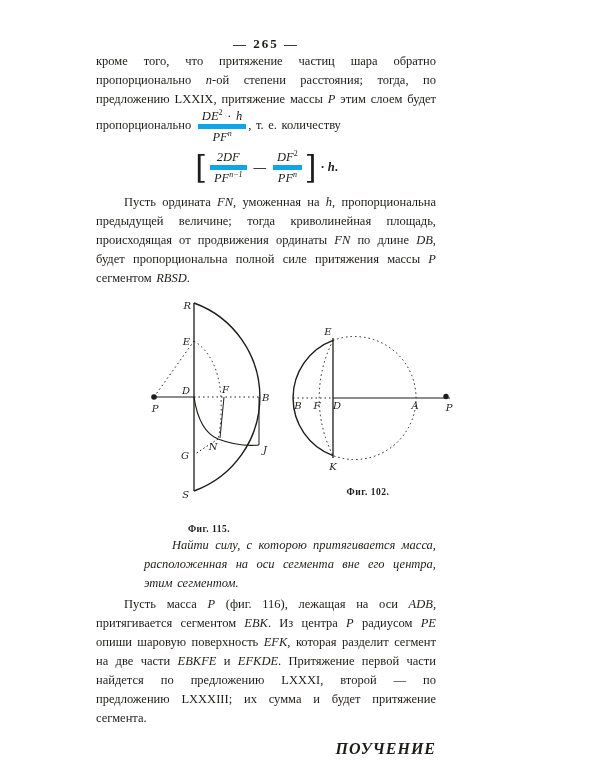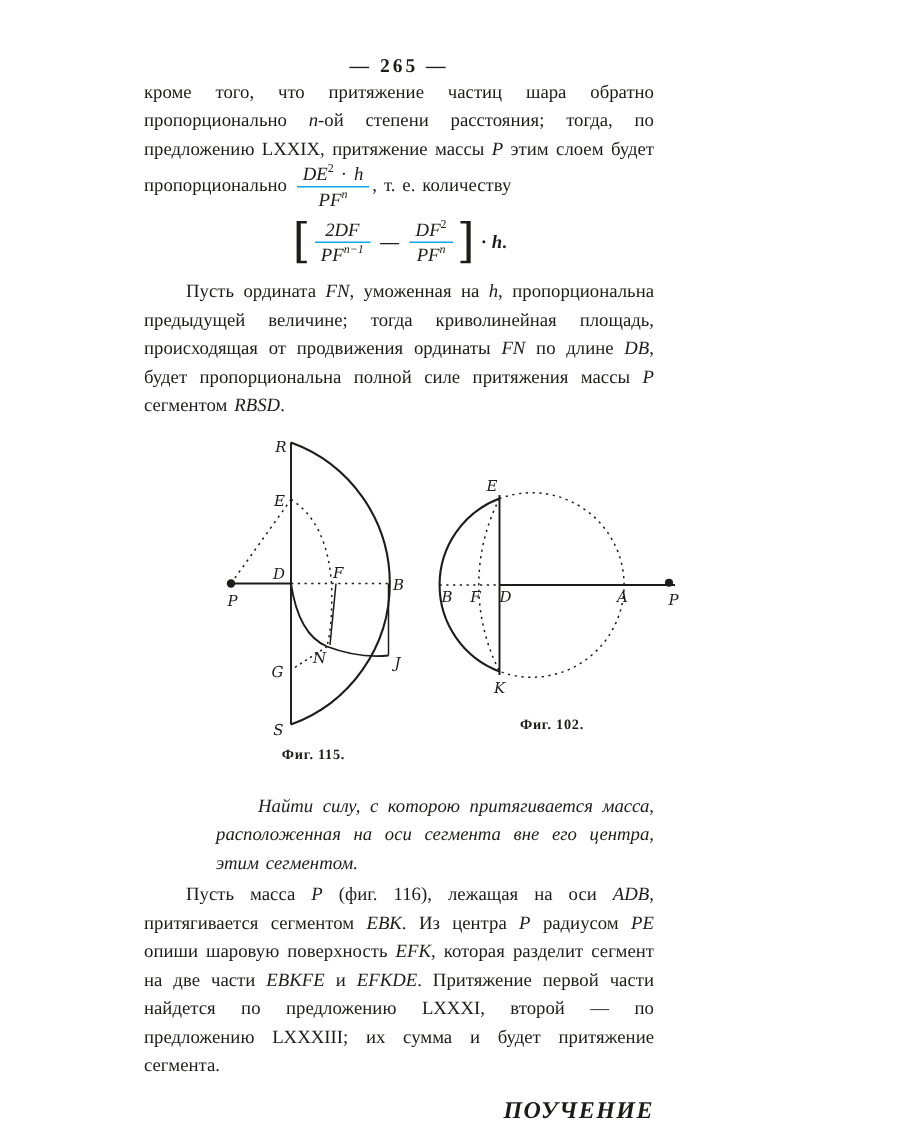--- a/index.html
+++ b/index.html
@@ -16,35 +16,35 @@
   p{margin:0;font-size:12.5px;line-height:19px;text-align:justify;word-spacing:1.5px;}
   .p1{}
   .indent{text-indent:28px;}
   .seg-i{font-style:italic;}
   .seg-sup{vertical-align:super;font-size:8px;line-height:0;}
   .seg-supi{vertical-align:super;font-size:8px;line-height:0;font-style:italic;}
   .frac{
     display:inline-flex;flex-direction:column;text-align:center;
     vertical-align:middle;font-size:12.5px;line-height:14px;margin:0 2px;
   }
-  .frac .num{border-bottom:1px solid #0ea5e9;padding:0 4px 1px;}
+  .frac .num{border-bottom:5px solid #0ea5e9;padding:0 4px 1px;}
   .frac .den{padding:1px 4px 0;}
   .display-formula{
     display:flex;justify-content:center;align-items:center;
     margin:6px 0 8px;font-size:12.5px;
   }
   .bracket{font-size:30px;font-weight:400;line-height:1;transform:scaleY(1.05);
     font-family:"DejaVu Serif",serif;padding:0 1px;}
   .minus{padding:0 5px;font-weight:bold;}
   .ftail{padding-left:3px;font-weight:bold;}
   .figures{position:relative;height:234px;margin-top:8px;}
   .figure{position:absolute;display:flex;flex-direction:column;align-items:center;}
   .fig115{left:30px;top:0;width:166px;}
   .fig116{left:174px;top:24px;width:196px;}
-  .fig-caption{font-weight:bold;font-size:9.5px;letter-spacing:0.5px;margin-top:7px;}
+  .fig-caption{font-weight:bold;font-size:9.5px;letter-spacing:0.5px;margin-top:24px;}
   .fig116 .fig-caption{margin-top:12px;}
   svg text{font-family:"DejaVu Serif",serif;font-style:italic;font-size:10px;fill:#1e1c1a;}
   .heading{
     text-align:center;font-weight:bold;font-size:13px;margin-top:10px;word-spacing:2px;
   }
   .scholium{
     text-align:right;font-weight:bold;font-style:italic;font-size:16px;
     letter-spacing:1px;margin:12px 0 6px;
   }
   .p3{margin-top:6px;margin-left:48px;}

